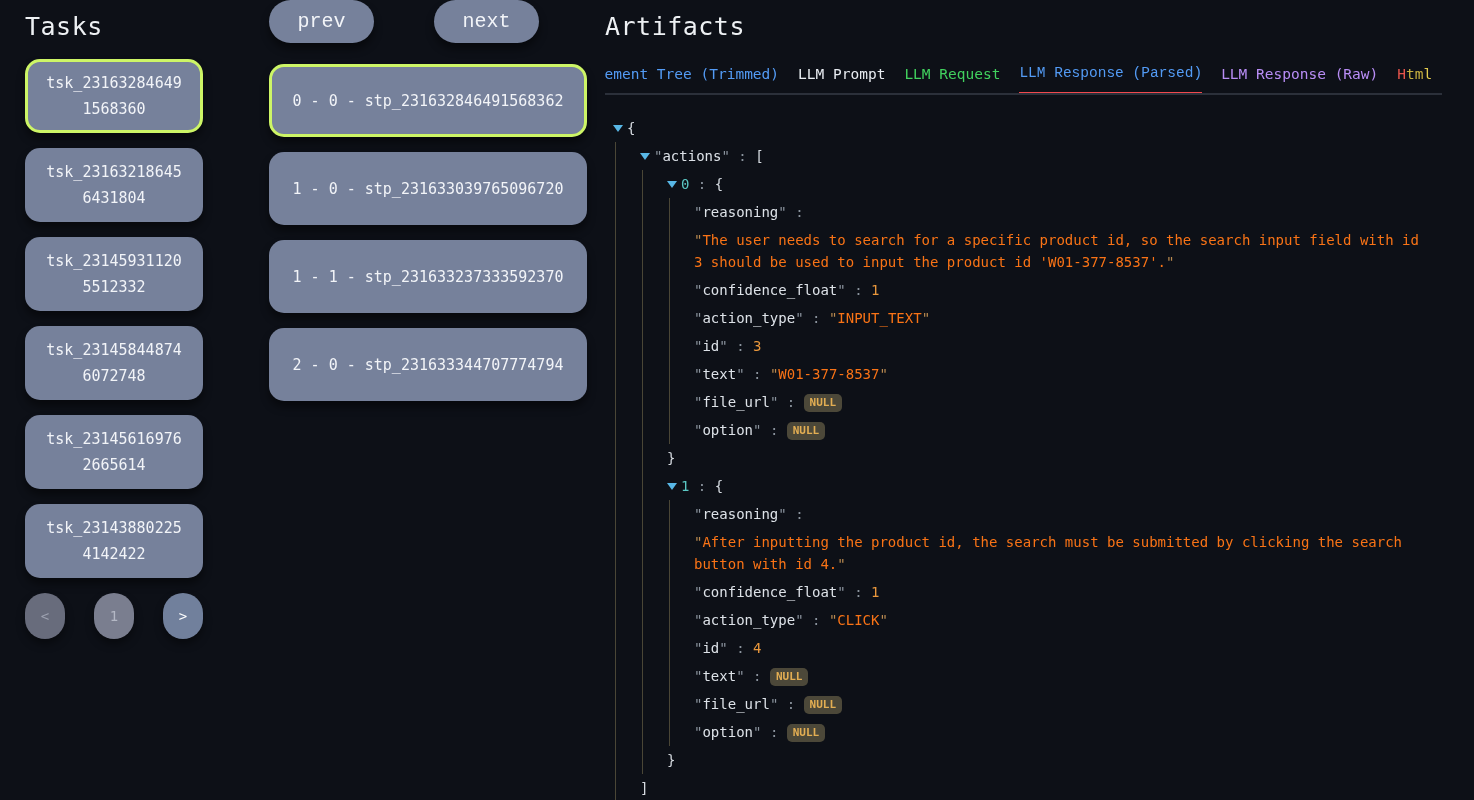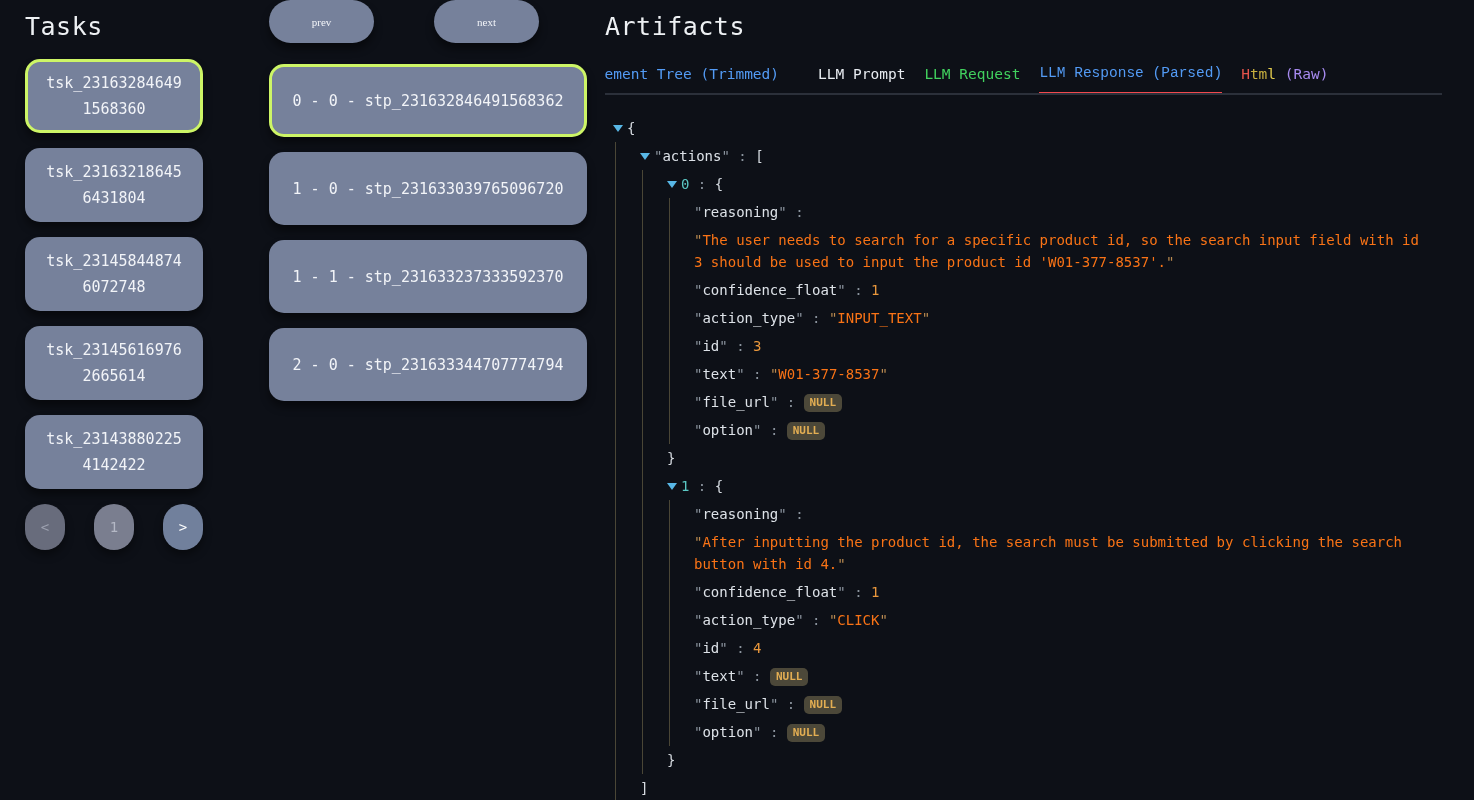--- a/index.html
+++ b/index.html
@@ -34,21 +34,21 @@
     box-shadow:0 5px 8px rgba(0,0,0,.4);
   }
   .pager-prev { background:#686c7c; color:#9da1b0; }
   .pager-page { background:#7a7e8f; color:#b4b8c5; }
   .pager-next { background:#71809c; color:#ffffff; }
   
   .steps-col { width:270px; margin-left:66px; flex:none; }
   .prevnext-row { display:flex; justify-content:space-between; margin-bottom:21px; }
   .nav-btn {
     background:#76819b; color:#f2f4f8; border:none; border-radius:22px;
-    width:105px; height:43px; font-family:Liberation Serif, serif; font-size:11px; cursor:pointer;
+    width:105px; height:43px; font-family:Liberation Mono, monospace; font-size:20px; cursor:pointer;
     box-shadow:0 6px 9px rgba(0,0,0,.45);
   }
   .step-btn {
     width:318px; min-height:73px; word-break:normal; overflow-wrap:break-word;
     padding:8px 14px;
   }
   
   .artifacts-col { margin-left:66px; flex:1; min-width:0; padding-right:32px; }
   .tabs-row {
     display:flex; gap:19px; border-bottom:2px solid #2b303a;
@@ -85,20 +85,21 @@
   .wrapval { display:inline-block; max-width:730px; vertical-align:top; }
 </style>
 </head>
 <body>
 
 <div class="tasks-col">
   <div class="col-title">Tasks</div>
   <div id="task-list">
       <button class="pill-btn selected">tsk_231632846491568360</button>
       <button class="pill-btn">tsk_231632186456431804</button>
+      <button class="pill-btn">tsk_231459311205512332</button>
       <button class="pill-btn">tsk_231458448746072748</button>
       <button class="pill-btn">tsk_231456169762665614</button>
       <button class="pill-btn">tsk_231438802254142422</button>
     </div>
   <div class="pager">
     <button class="pager-btn pager-prev">&lt;</button>
     <button class="pager-btn pager-page">1</button>
     <button class="pager-btn pager-next">&gt;</button>
   </div>
 </div>
@@ -113,23 +114,24 @@
       <button class="pill-btn step-btn">1 - 0 - stp_231633039765096720</button>
       <button class="pill-btn step-btn">1 - 1 - stp_231633237333592370</button>
       <button class="pill-btn step-btn">2 - 0 - stp_231633344707774794</button>
     </div>
 </div>
 
 <div class="artifacts-col">
   <div class="col-title">Artifacts</div>
   <div id="tabs-row" class="tabs-row">
       <button class="tab clipped"><span style="color: rgb(83, 155, 245);">Element Tree (Trimmed)</span></button>
-      <button class="tab"><span style="color: rgb(232, 236, 241); margin-left: 20px;">LLM Prompt</span></button>
+      <button class="tab"><span style="color: rgb(232, 236, 241);">LLM Prompt</span></button>
       <button class="tab"><span style="color: rgb(65, 209, 94);">LLM Request</span></button>
       <button class="tab active" style="border-bottom-color: rgb(240, 72, 77); font-family: Liberation Mono, monospace;"><span style="color: rgb(83, 155, 245);">LLM Response (Parsed)</span></button>
+      <button class="tab"><span style="color: rgb(184, 141, 245);">LLM Response (Raw)</span></button>
       <button class="tab"><span style="color: rgb(229, 83, 75);">H</span><span style="color: rgb(200, 176, 63);">tm</span><span style="color: rgb(227, 204, 78);">l</span><span style="color: rgb(167, 139, 240);"> (Raw)</span></button>
     </div>
   <div id="json-tree" class="json-tree">
       <div class="tline" style="padding-left: 8px;"><span class="tri"></span><span><span class="tok-p">{</span></span></div>
       <div class="tline" style="padding-left: 35px;"><i class="guide" style="left: 10px;"></i><span class="tri"></span><span><span class="tok-q">"</span><span class="tok-key">actions</span><span class="tok-q">"</span><span class="tok-sep"> : </span><span class="tok-p">[</span></span></div>
       <div class="tline" style="padding-left: 62px;"><i class="guide" style="left: 10px;"></i><i class="guide" style="left: 37px;"></i><span class="tri"></span><span><span class="tok-idx">0</span><span class="tok-sep"> : </span><span class="tok-p">{</span></span></div>
       <div class="tline" style="padding-left: 89px;"><i class="guide" style="left: 10px;"></i><i class="guide" style="left: 37px;"></i><i class="guide" style="left: 64px;"></i><span><span class="tok-q">"</span><span class="tok-key">reasoning</span><span class="tok-q">"</span><span class="tok-sep"> :</span></span></div>
       <div class="tline" style="padding-left: 89px;"><i class="guide" style="left: 10px;"></i><i class="guide" style="left: 37px;"></i><i class="guide" style="left: 64px;"></i><span class="wrapval"><span class="tok-strq">"</span><span class="tok-str">The user needs to search for a specific product id, so the search input field with id 3 should be used to input the product id 'W01-377-8537'.</span><span class="tok-strq">"</span></span></div>
       <div class="tline" style="padding-left: 89px;"><i class="guide" style="left: 10px;"></i><i class="guide" style="left: 37px;"></i><i class="guide" style="left: 64px;"></i><span><span class="tok-q">"</span><span class="tok-key">confidence_float</span><span class="tok-q">"</span><span class="tok-sep"> : </span><span class="tok-num">1</span></span></div>
       <div class="tline" style="padding-left: 89px;"><i class="guide" style="left: 10px;"></i><i class="guide" style="left: 37px;"></i><i class="guide" style="left: 64px;"></i><span><span class="tok-q">"</span><span class="tok-key">action_type</span><span class="tok-q">"</span><span class="tok-sep"> : </span><span class="tok-strq">"</span><span class="tok-str">INPUT_TEXT</span><span class="tok-strq">"</span></span></div>

